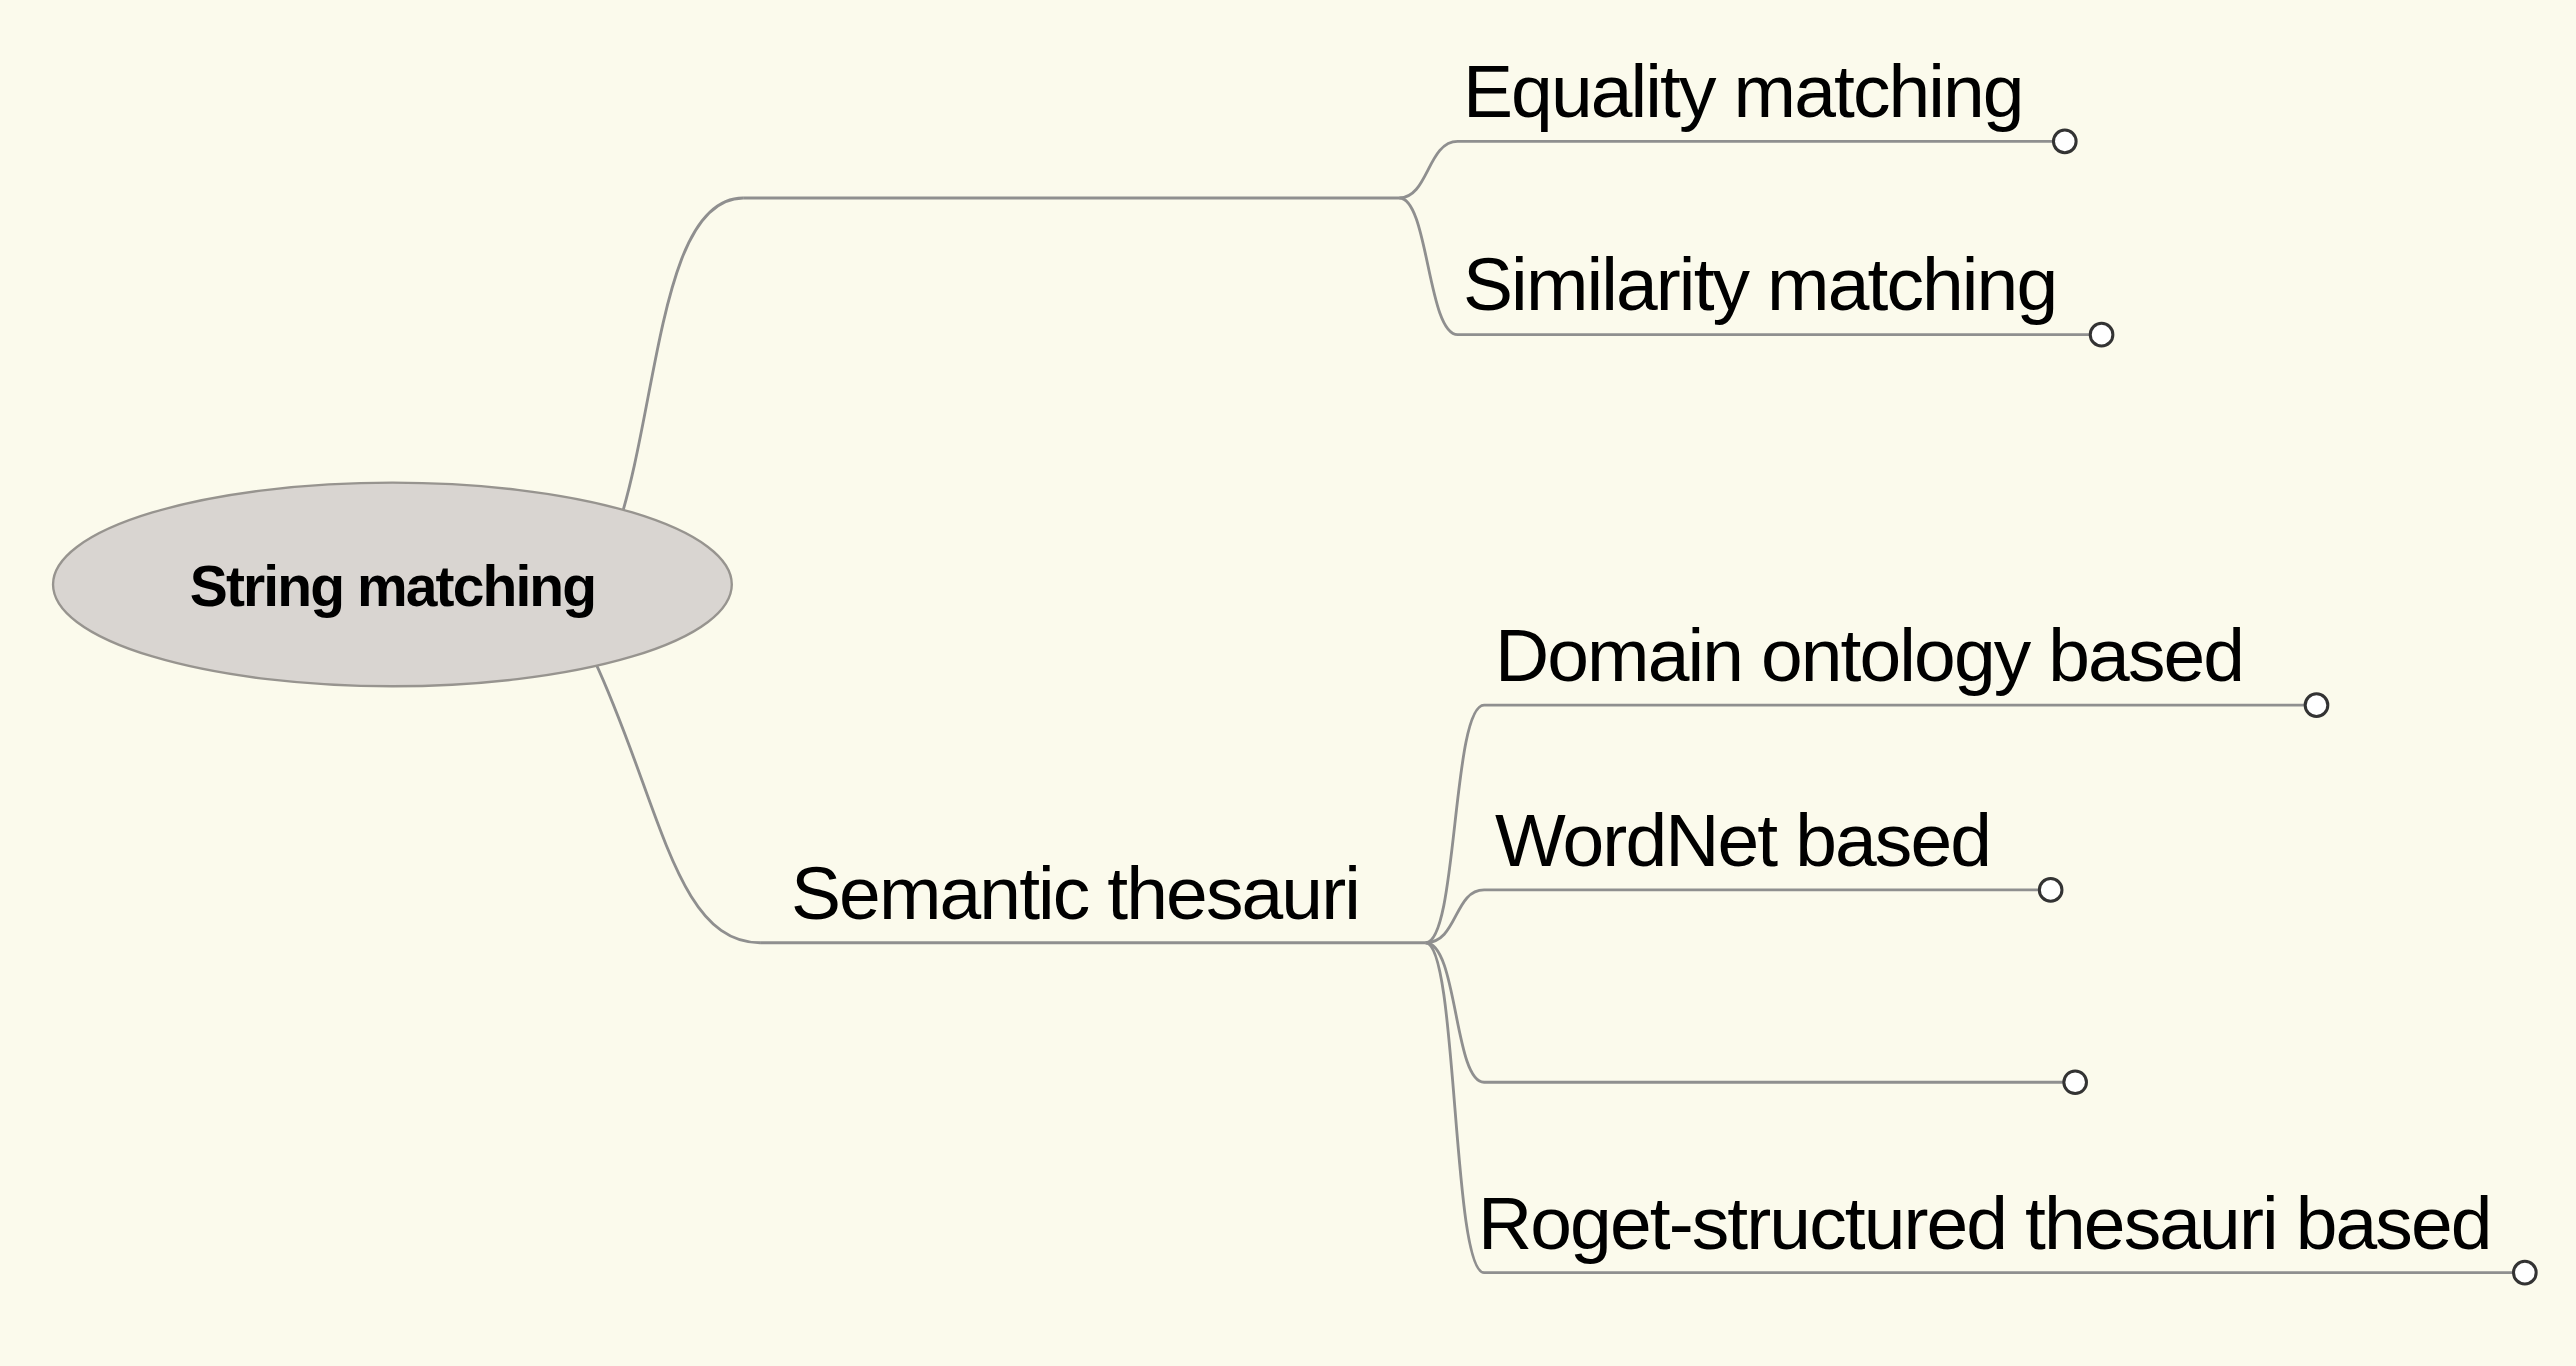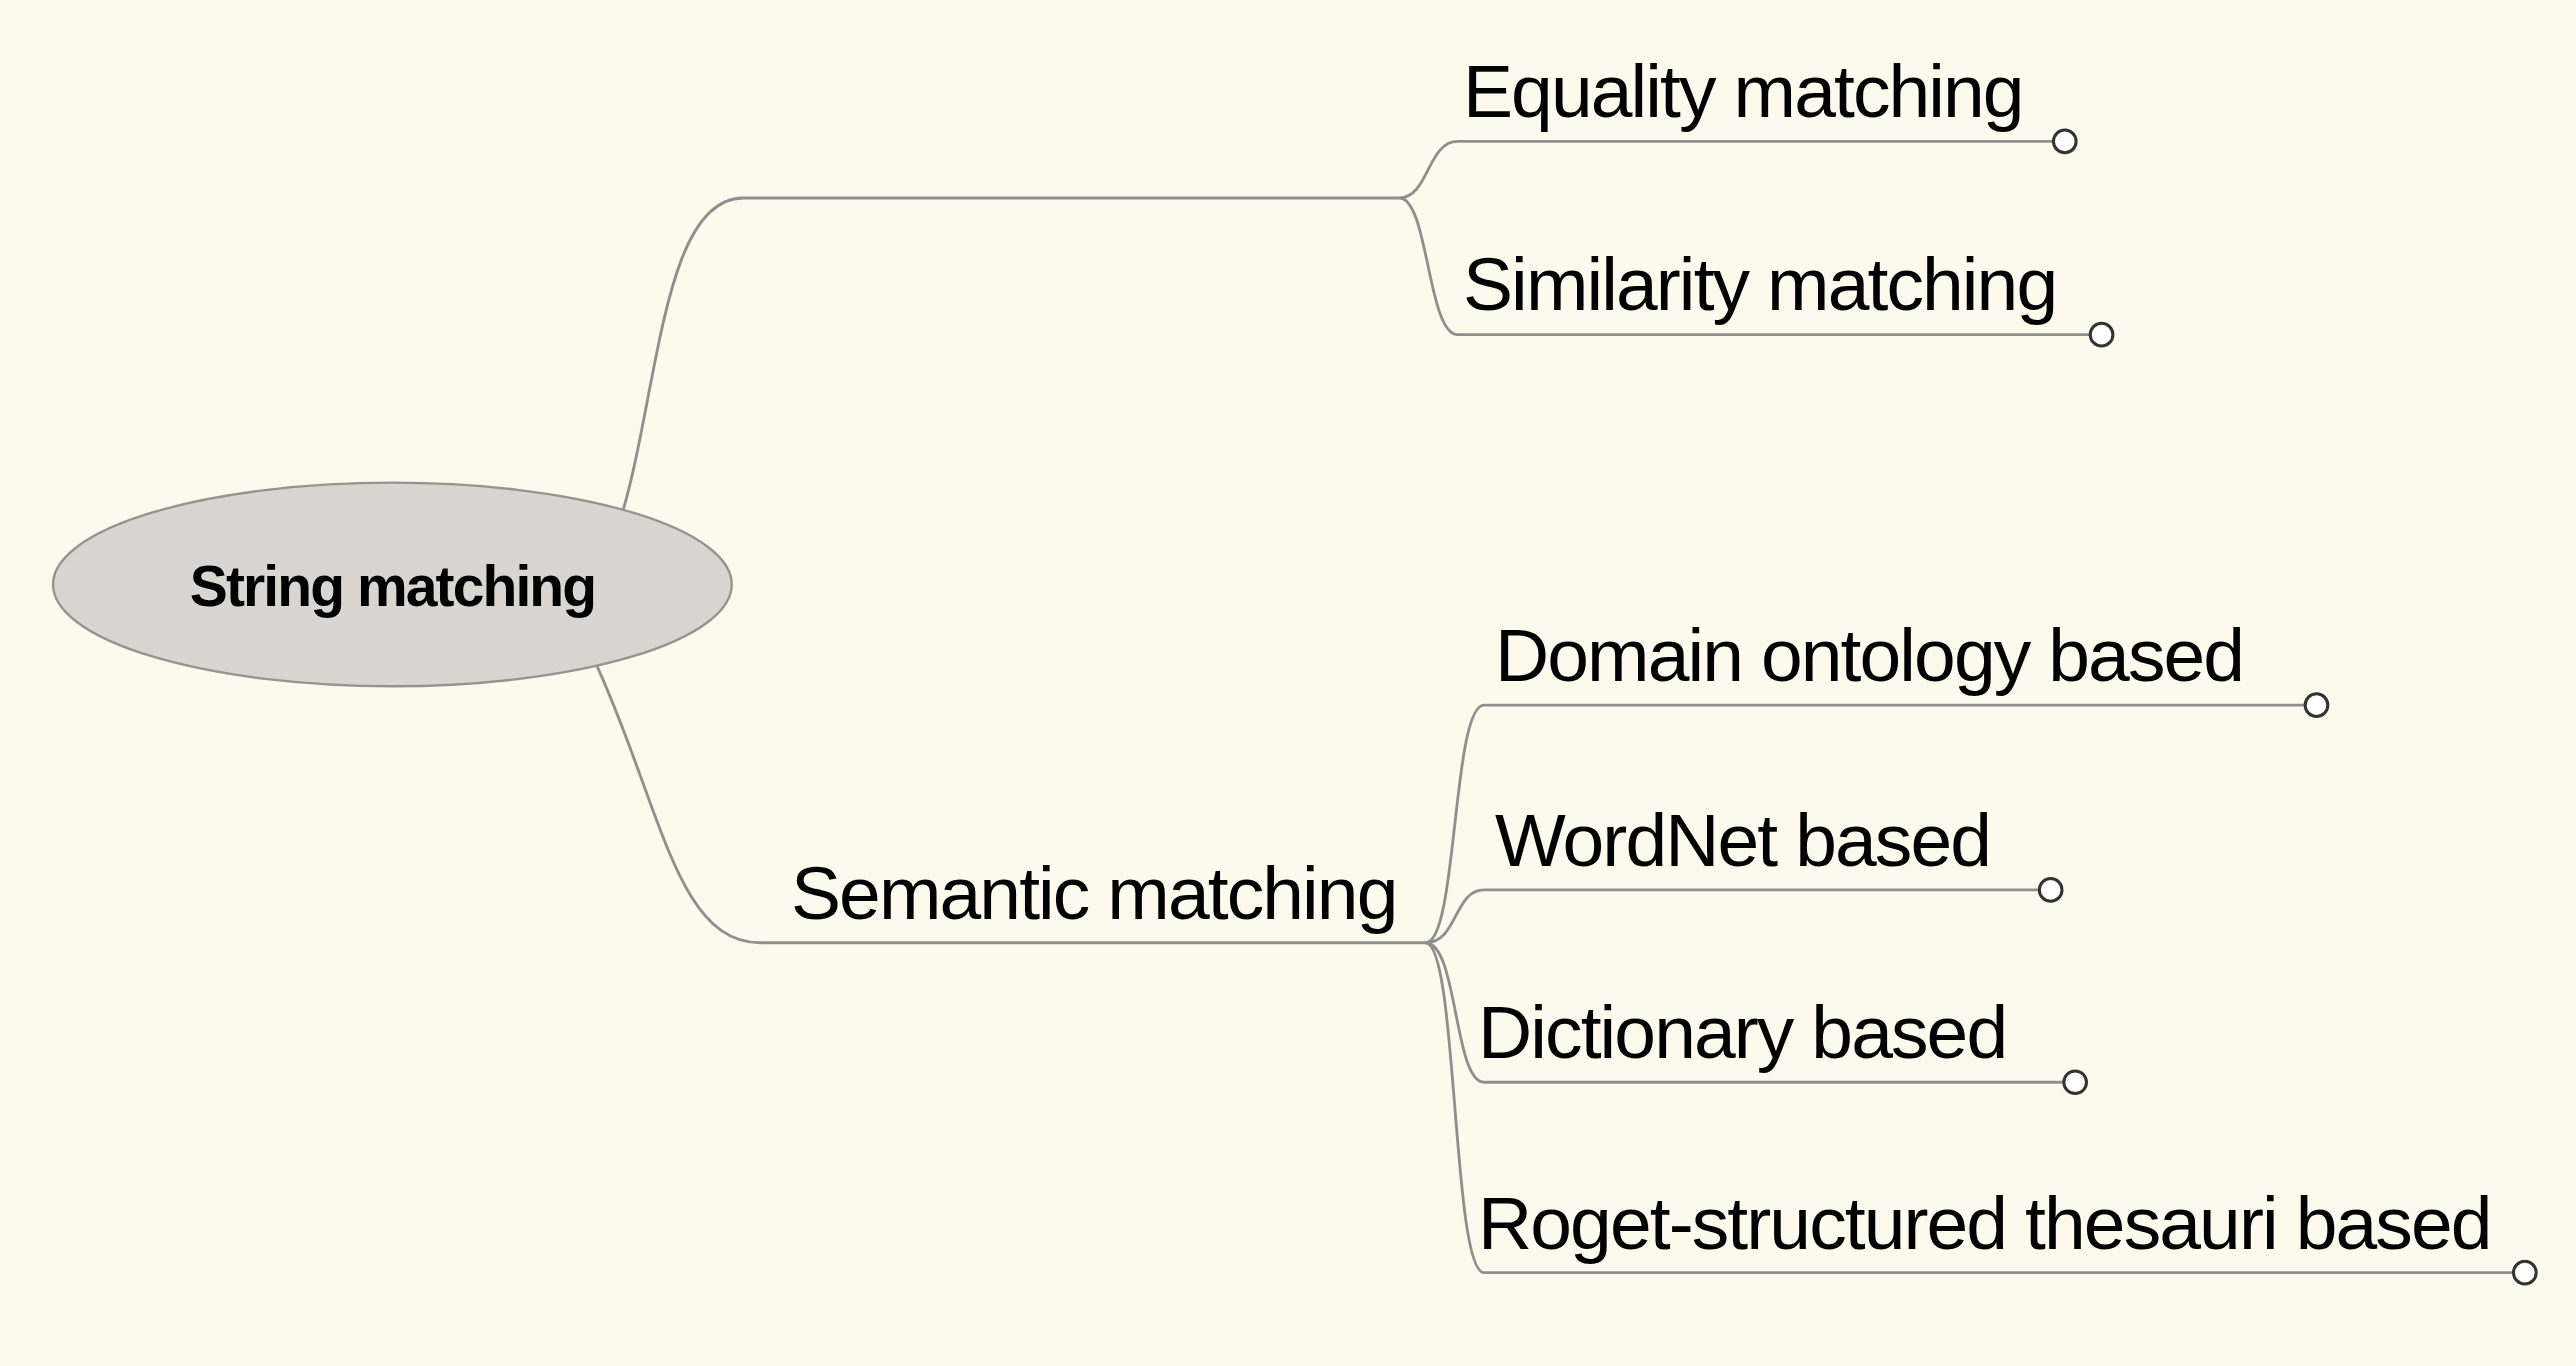--- a/index.html
+++ b/index.html
@@ -75,20 +75,19 @@
     <circle class="fold-circle" cx="2175" cy="944" r="12"></circle>
     <circle class="fold-circle" cx="2201" cy="1148" r="12"></circle>
     <circle class="fold-circle" cx="2678" cy="1350" r="12"></circle>
   </svg>
 
   <div class="root-label">String matching</div>
 
   <div class="node-label lbl-similarity">Similarity matching</div>
   <div class="node-label lbl-equality">Equality matching</div>
 
-  <div class="node-label lbl-semantic">Semantic matching</div>
+  <div class="node-label lbl-semantic">Semantic thesauri</div>
   <div class="node-label lbl-domain">Domain ontology based</div>
   <div class="node-label lbl-wordnet">WordNet based</div>
-  <div class="node-label lbl-dictionary">Dictionary based</div>
   <div class="node-label lbl-roget">Roget-structured thesauri based</div>
 
 </div>
 
 
 </body></html>

